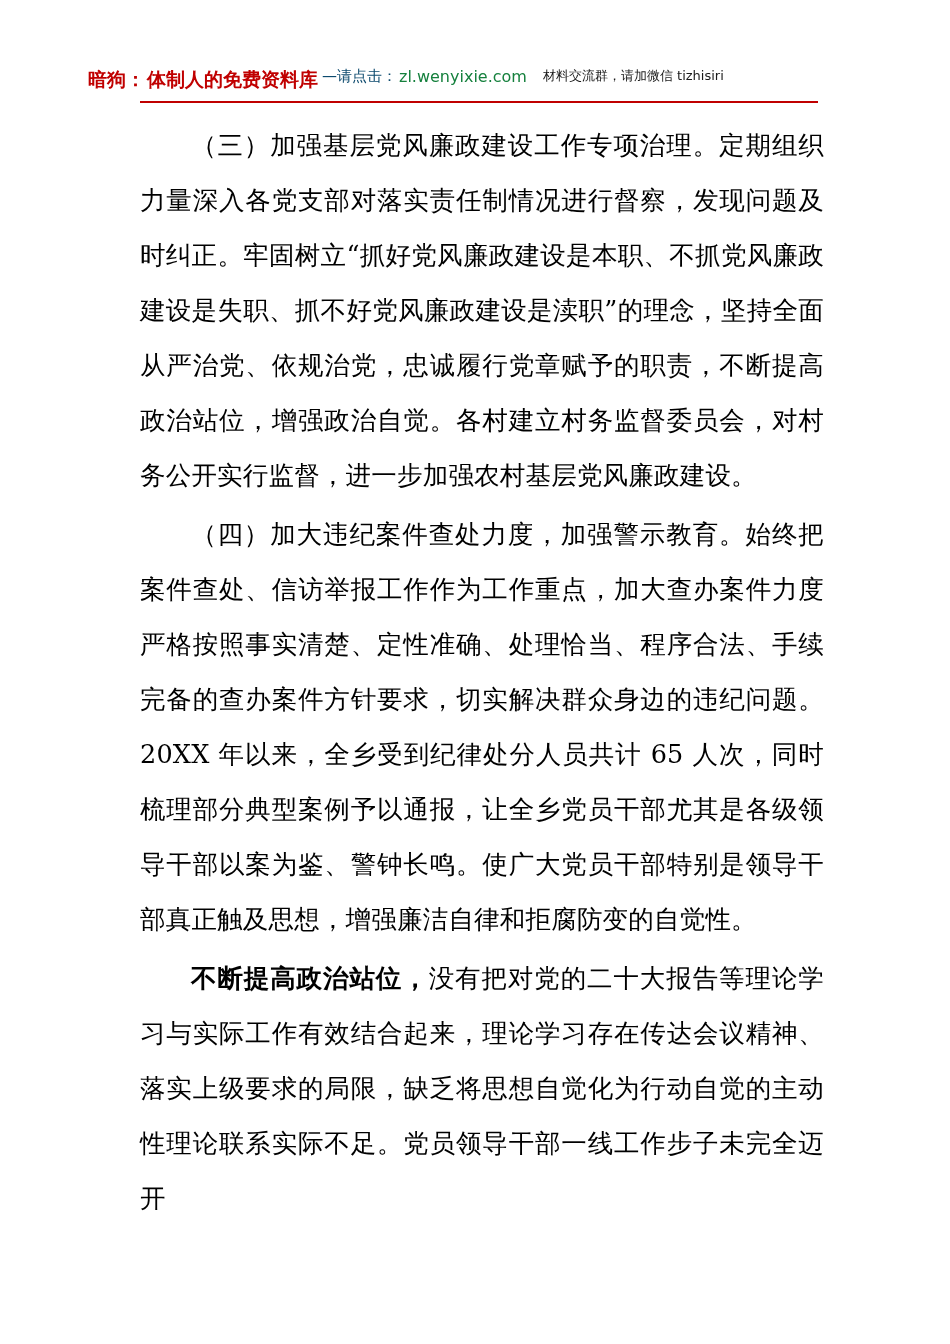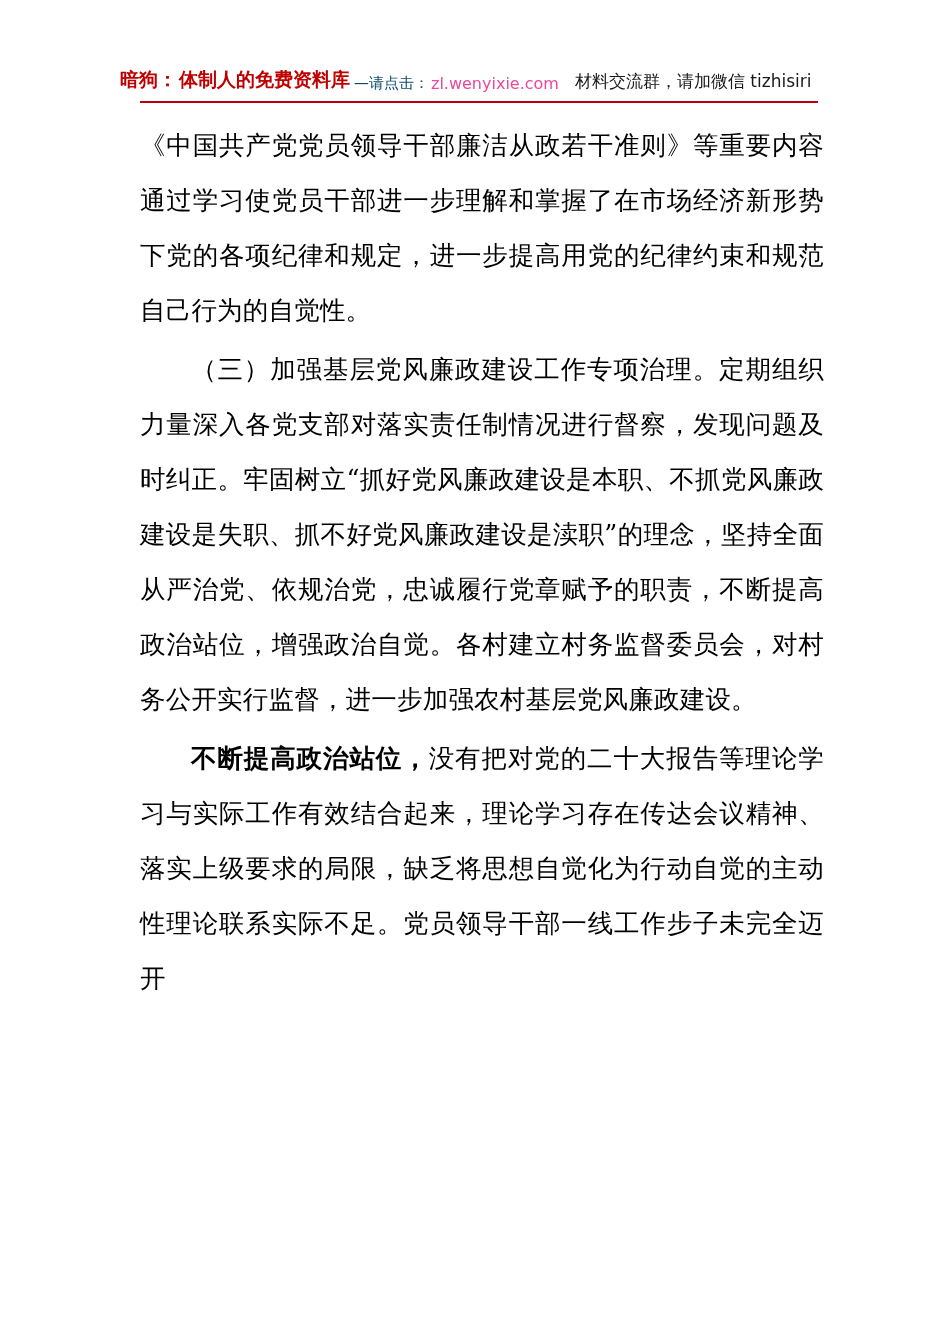--- a/index.html
+++ b/index.html
@@ -21,51 +21,51 @@
     position: absolute;
     top: 58px;
     left: 0;
     width: 950px;
     height: 44px;
     display: flex;
     align-items: center;
     white-space: nowrap;
   }
   .banner-inner {
-    padding-left: 120px;
+    padding-left: 88px;
     display: flex;
-    align-items: flex-end;
+    align-items: flex-start;
     font-family: "DejaVu Sans", "Liberation Sans", sans-serif;
   }
   .banner .b-red {
     color: #c00000;
     font-weight: bold;
     font-size: 19px;
     letter-spacing: 0px;
   }
   .banner .b-red-2 {
     color: #c00000;
     font-weight: bold;
     font-size: 19px;
     margin-left: 2px;
   }
   .banner .b-dark {
     color: #0c4a6e;
     font-size: 15px;
     margin-left: 4px;
   }
   .banner .b-link {
-    color: #ec4899;
+    color: #15803d;
     font-size: 16px;
     margin-left: 2px;
     text-decoration: none;
   }
   .banner .b-tail {
     color: #1a1a1a;
-    font-size: 17px;
+    font-size: 13px;
     margin-left: 16px;
     font-weight: 500;
   }
   .banner-rule {
     position: absolute;
     top: 101px;
     left: 140px;
     width: 678px;
     height: 2px;
     background: #c00000;
@@ -109,21 +109,21 @@
     <span class="b-red-2">体制人的免费资料库</span>
     <span class="b-dark">—请点击：</span>
     <a class="b-link" href="#">zl.wenyixie.com</a>
     <span class="b-tail">材料交流群，请加微信 tizhisiri</span>
   </div>
 </div>
 <div class="banner-rule"></div>
 
 <div class="page">
 
-  <p class="para">《中国共产党党员领导干部廉洁从政若干准则》等重要内容通过学习使党员干部进一步理解和掌握了在市场经济新形势下党的各项纪律和规定，进一步提高用党的纪律约束和规范自己行为的自觉性。</p>
 
   <p class="para indent2">（三）加强基层党风廉政建设工作专项治理。定期组织力量深入各党支部对落实责任制情况进行督察，发现问题及时纠正。牢固树立“抓好党风廉政建设是本职、不抓党风廉政建设是失职、抓不好党风廉政建设是渎职”的理念，坚持全面从严治党、依规治党，忠诚履行党章赋予的职责，不断提高政治站位，增强政治自觉。各村建立村务监督委员会，对村务公开实行监督，进一步加强农村基层党风廉政建设。</p>
 
+  <p class="para indent2">（四）加大违纪案件查处力度，加强警示教育。始终把案件查处、信访举报工作作为工作重点，加大查办案件力度严格按照事实清楚、定性准确、处理恰当、程序合法、手续完备的查办案件方针要求，切实解决群众身边的违纪问题。20XX 年以来，全乡受到纪律处分人员共计 65 人次，同时梳理部分典型案例予以通报，让全乡党员干部尤其是各级领导干部以案为鉴、警钟长鸣。使广大党员干部特别是领导干部真正触及思想，增强廉洁自律和拒腐防变的自觉性。</p>
 
 
   <p class="para indent2"><span class="bold-run">不断提高政治站位，</span><span>没有把对党的二十大报告等理论学习与实际工作有效结合起来，理论学习存在传达会议精神、落实上级要求的局限，缺乏将思想自觉化为行动自觉的主动性理论联系实际不足。党员领导干部一线工作步子未完全迈开</span></p>
 
 </div>
 
 </body></html>

